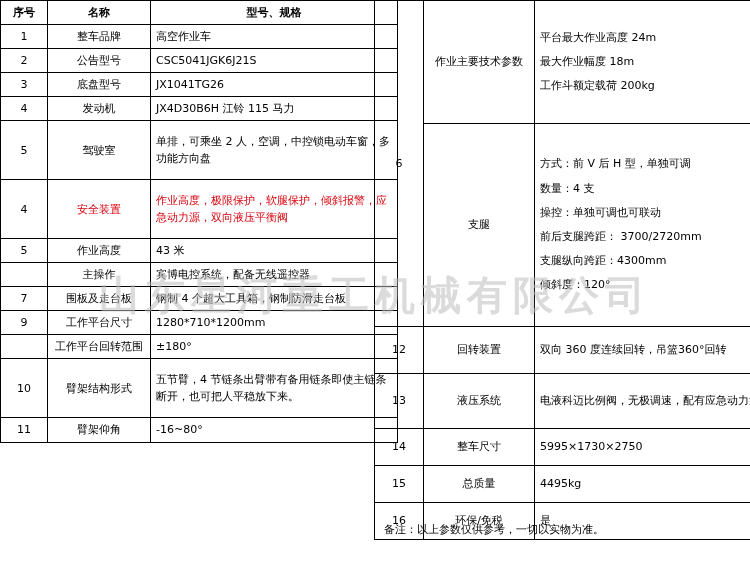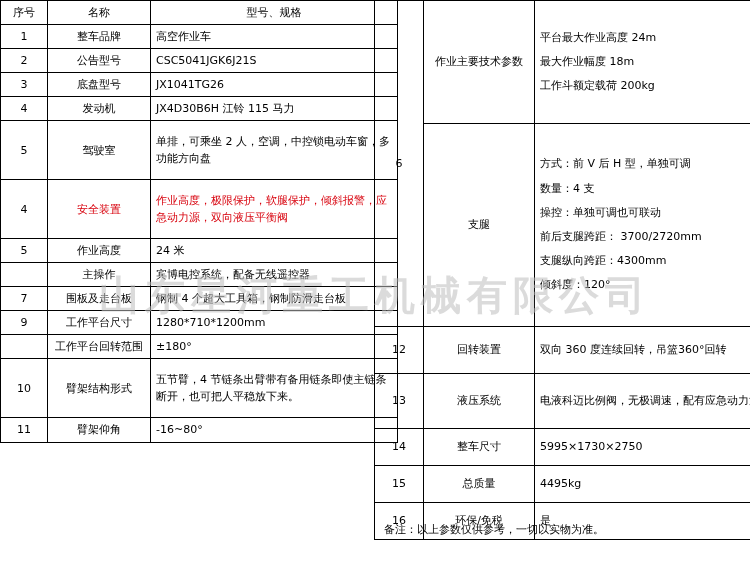--- a/index.html
+++ b/index.html
@@ -45,21 +45,21 @@
     top: 0px;
     width: 376px;
   }
   .c-idx { width: 36px; text-align: center; }
   .c-name { width: 92px; text-align: center; }
   .c-val { width: 236px; text-align: left; }
   .r-idx { width: 38px; text-align: center; }
   .r-name { width: 100px; text-align: center; margin-top: 16px; }
   .r-val { width: 236px; text-align: left; }
   .red { color: #d8000c; }
-  .hdr { text-align: center; font-weight: normal; }
+  .hdr { text-align: center; font-weight: bold; }
   .tall { height: 52px; }
   .note {
     position: absolute;
     left: 374px;
     top: 522px;
     width: 376px;
     font-size: 11px;
     color: #000000;
     line-height: 1.5;
     box-sizing: border-box;
@@ -120,21 +120,21 @@
         <td class="c-val multi tall">单排，可乘坐 2 人，空调，中控锁电动车窗，多功能方向盘</td>
       </tr>
       <tr>
         <td class="c-idx">4</td>
         <td class="c-name red">安全装置</td>
         <td class="c-val multi red tall">作业高度，极限保护，软腿保护，倾斜报警，应急动力源，双向液压平衡阀</td>
       </tr>
       <tr>
         <td class="c-idx">5</td>
         <td class="c-name">作业高度</td>
-        <td class="c-val">24 米</td>
+        <td class="c-val">43 米</td>
       </tr>
       <tr>
         <td class="c-idx"></td>
         <td class="c-name">主操作</td>
         <td class="c-val">宾博电控系统，配备无线遥控器</td>
       </tr>
       <tr>
         <td class="c-idx">7</td>
         <td class="c-name">围板及走台板</td>
         <td class="c-val">钢制 4 个超大工具箱，钢制防滑走台板</td>

